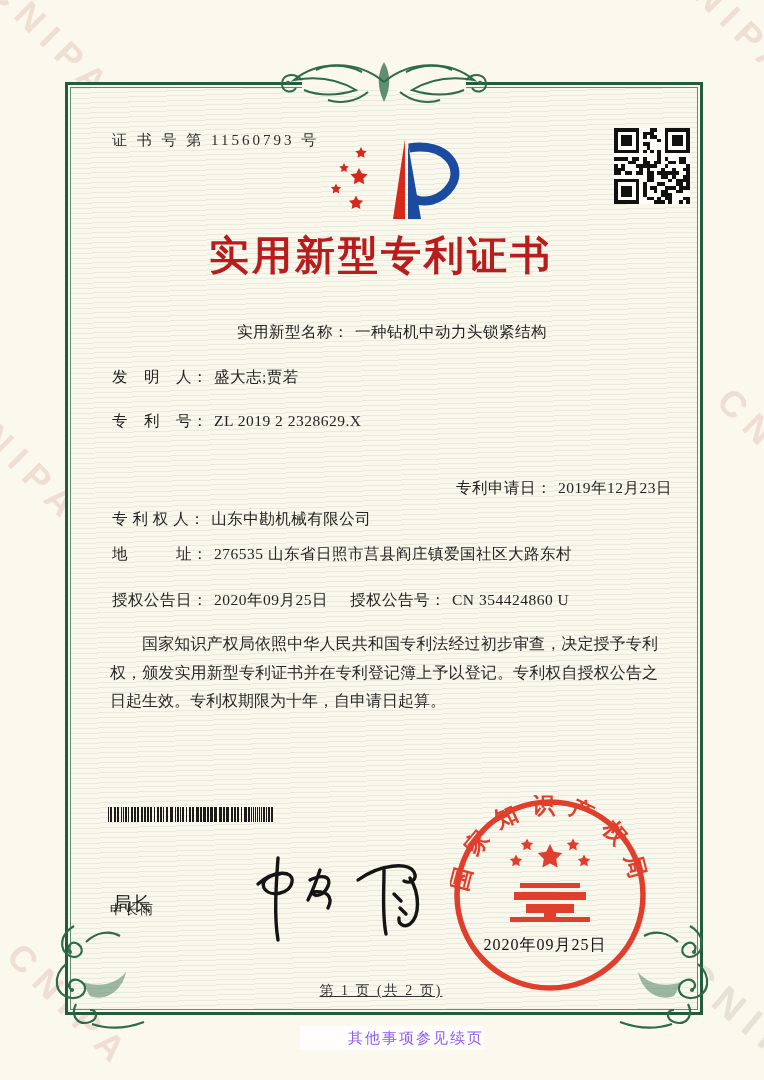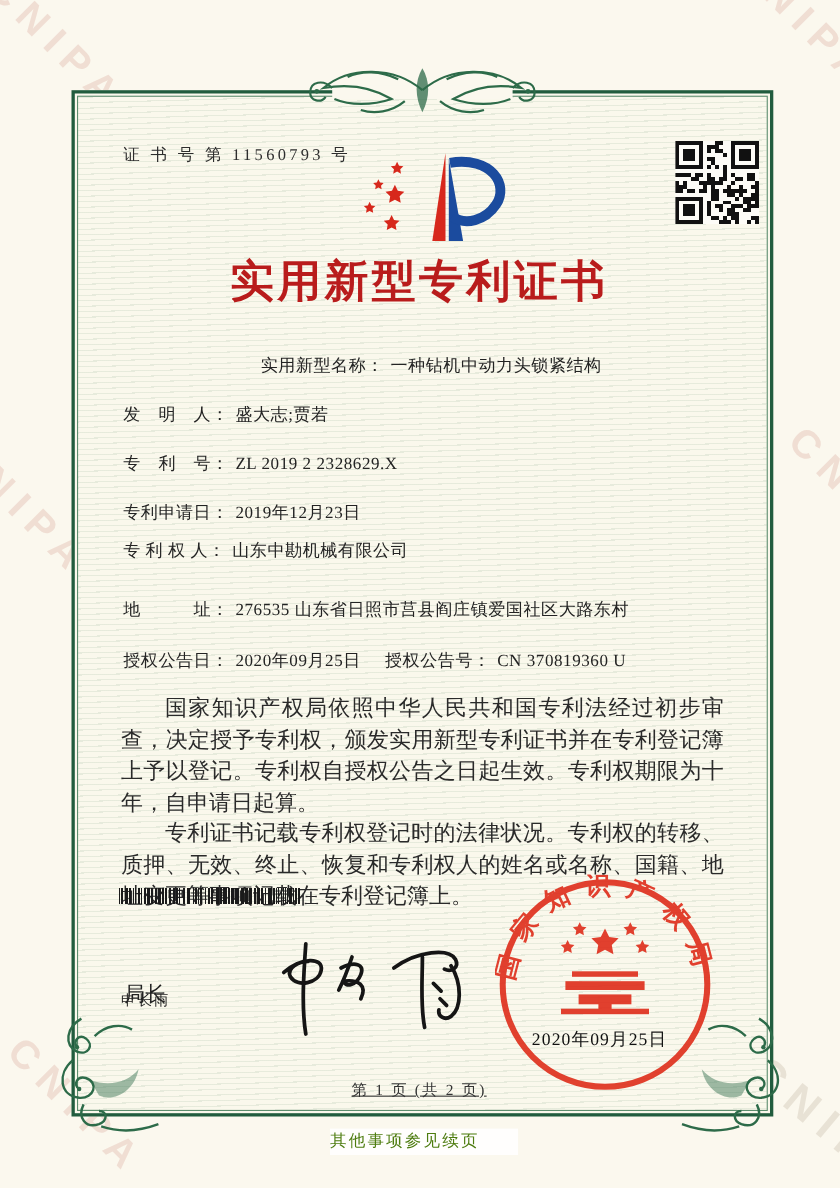--- a/index.html
+++ b/index.html
@@ -32,37 +32,37 @@
   .cert-no{position:absolute;left:112px;top:131px;font-size:15px;letter-spacing:3px;color:#2d2d2d;text-align:center;}
   .title{
     position:absolute;left:65px;top:228px;width:632px;text-align:center;
     font-size:40px;font-weight:bold;letter-spacing:3px;color:#b91c1c;
   }
   .field-row{position:absolute;left:112px;width:560px;font-size:15.5px;letter-spacing:0.5px;color:#232323;white-space:nowrap;}
   .field-row .val{margin-left:6px;}
   .grant-no{position:absolute;left:238px;top:0;}
   .paras{
     position:absolute;left:110px;top:630px;width:548px;
-    font-size:20px;line-height:28.5px;color:#2a2a2a;text-align:justify;
+    font-size:16px;line-height:28.5px;color:#2a2a2a;text-align:justify;
   }
   .paras p{margin:0;text-indent:2em;}
   .signer-title{position:absolute;left:113px;top:871px;font-size:19px;color:#222;font-family:"Liberation Sans","DejaVu Sans",sans-serif;margin-top:20px;}
   .signer-name{position:absolute;left:110px;top:901px;font-size:13px;color:#222;font-family:"Liberation Sans","DejaVu Sans",sans-serif;letter-spacing:2px;}
   .seal-date{
     position:absolute;left:470px;top:935px;width:150px;text-align:center;
     font-size:16px;color:#111;letter-spacing:1px;z-index:6;
   }
   .page-indicator{
     position:absolute;left:65px;top:982px;width:632px;text-align:center;
     font-size:14px;color:#333;letter-spacing:2px;text-decoration:underline;
   }
   .cont-note{
-    position:absolute;left:300px;top:1026px;width:171px;height:24px;
-    background:rgba(255,255,255,0.85);text-align:left;line-height:24px;
-    font-size:15px;color:#4d7c0f;letter-spacing:2px;
+    position:absolute;left:300px;top:1026px;width:184px;height:24px;
+    background:rgba(255,255,255,0.85);text-align:right;line-height:24px;
+    font-size:15px;color:#8b5cf6;letter-spacing:2px;
   }
   .abs{position:absolute;}
   svg{display:block;}
 </style>
 </head>
 <body>
 
 <div class="page">
 
   <div class="wm wm-pink" style="left:-28px;top:18px;">CNIPA</div>
@@ -267,39 +267,38 @@
 
   <div class="field-row" style="top:322px;text-align:center;">
     <span>实用新型名称：</span><span class="val">一种钻机中动力头锁紧结构</span>
   </div>
   <div class="field-row" style="top:367px;">
     <span>发　明　人：</span><span class="val">盛大志;贾若</span>
   </div>
   <div class="field-row" style="top:411px;">
     <span>专　利　号：</span><span class="val">ZL 2019 2 2328629.X</span>
   </div>
-  <div class="field-row" style="top:456px;">
+  <div class="field-row" style="top:478px;text-align:right;">
     <span>专利申请日：</span><span class="val">2019年12月23日</span>
   </div>
-  <div class="field-row" style="top:490px;">
+  <div class="field-row" style="top:509px;">
     <span>专 利 权 人：</span><span class="val">山东中勘机械有限公司</span>
   </div>
   <div class="field-row" style="top:544px;">
     <span>地　　　址：</span><span class="val">276535 山东省日照市莒县阎庄镇爱国社区大路东村</span>
   </div>
   <div class="field-row" style="top:590px;">
     <span>授权公告日：</span><span class="val">2020年09月25日</span>
     <span class="grant-no">
-      <span>授权公告号：</span><span class="val">CN 370819360 U</span>
+      <span>授权公告号：</span><span class="val">CN 354424860 U</span>
     </span>
   </div>
 
   <div class="paras">
     <p>国家知识产权局依照中华人民共和国专利法经过初步审查，决定授予专利权，颁发实用新型专利证书并在专利登记簿上予以登记。专利权自授权公告之日起生效。专利权期限为十年，自申请日起算。</p>
-    <p>专利证书记载专利权登记时的法律状况。专利权的转移、质押、无效、终止、恢复和专利权人的姓名或名称、国籍、地址变更等事项记载在专利登记簿上。</p>
   </div>
 
   <svg id="barcode-svg" class="abs" style="left:108px;top:807px;" width="168" height="15" viewBox="0 0 168 15" shape-rendering="crispEdges">
       <rect x="0" y="0" width="1" height="15" fill="#1a1a1a"></rect>
       <rect x="2" y="0" width="2" height="15" fill="#1a1a1a"></rect>
       <rect x="6" y="0" width="2" height="15" fill="#1a1a1a"></rect>
       <rect x="9" y="0" width="2" height="15" fill="#1a1a1a"></rect>
       <rect x="13" y="0" width="1" height="15" fill="#1a1a1a"></rect>
       <rect x="15" y="0" width="1" height="15" fill="#1a1a1a"></rect>
       <rect x="17" y="0" width="2" height="15" fill="#1a1a1a"></rect>

